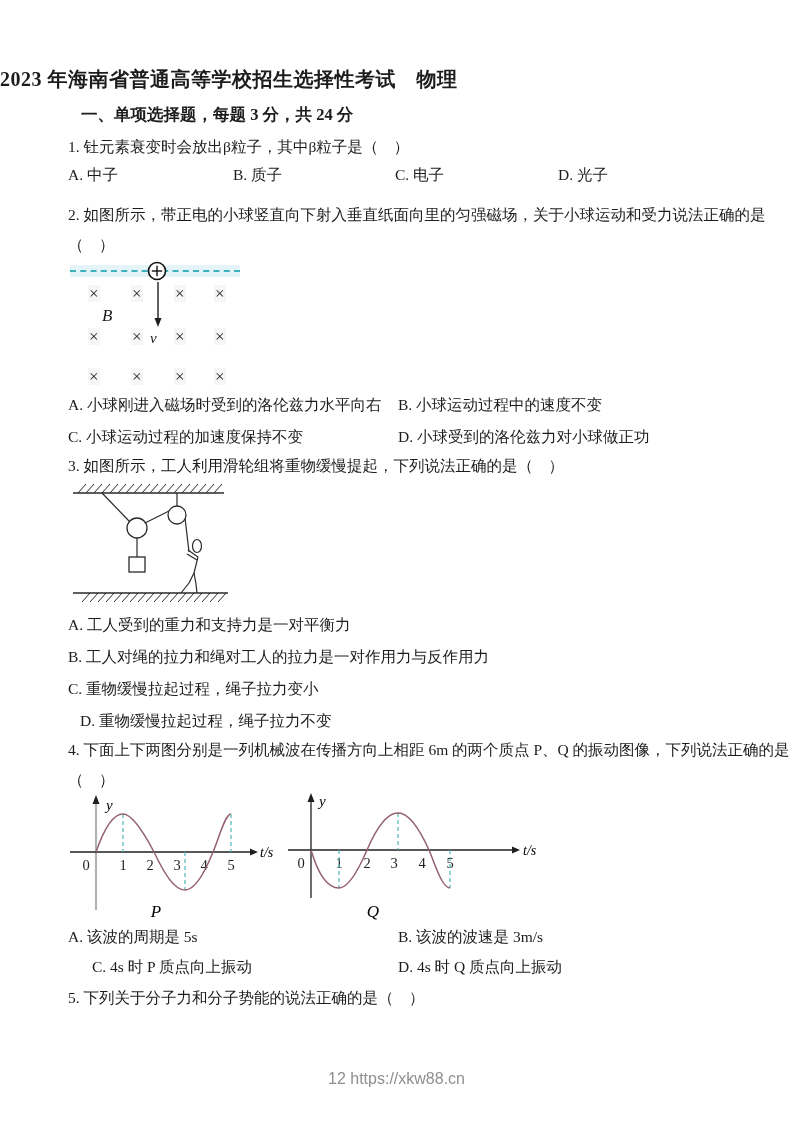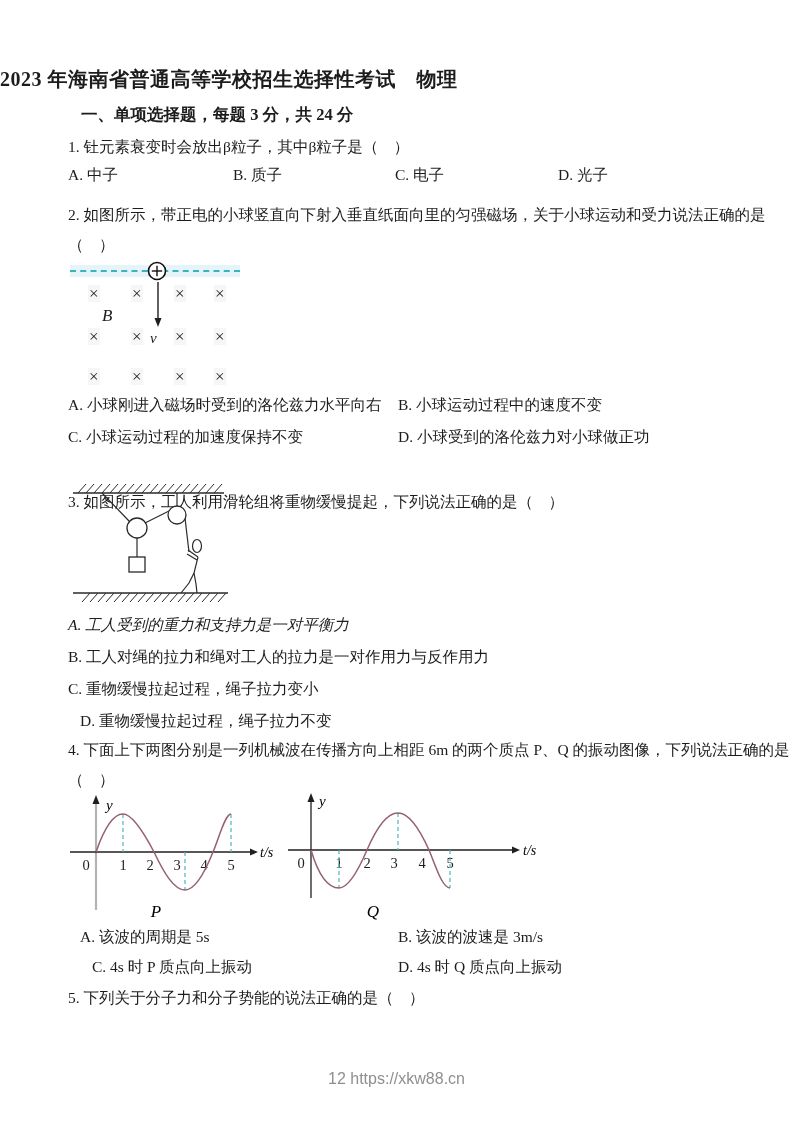--- a/index.html
+++ b/index.html
@@ -67,21 +67,21 @@
     <polygon points="2.5,36 9.5,36 6,45" fill="#1f1f1f"></polygon>
   </svg>
   <span class="abs ital" style="left:150px;top:330px;font-size:15px;">v</span>
 </div>
 
 <div class="abs opt" style="left:68px;top:395px;">A. 小球刚进入磁场时受到的洛伦兹力水平向右</div>
 <div class="abs opt" style="left:398px;top:395px;">B. 小球运动过程中的速度不变</div>
 <div class="abs opt" style="left:68px;top:427px;">C. 小球运动过程的加速度保持不变</div>
 <div class="abs opt" style="left:398px;top:427px;">D. 小球受到的洛伦兹力对小球做正功</div>
 
-<div class="abs stem" style="left:68px;top:456px;margin-top:36px;">3. 如图所示，工人利用滑轮组将重物缓慢提起，下列说法正确的是（　）</div>
+<div class="abs stem" style="left:68px;top:456px;">3. 如图所示，工人利用滑轮组将重物缓慢提起，下列说法正确的是（　）</div>
 
 <svg style="left:68px;top:480px;" width="200" height="128">
 
   <line x1="5" y1="13" x2="156" y2="13" stroke="#2a2a2a" stroke-width="1.4"></line>
   <path fill="none" stroke="#2a2a2a" stroke-width="1" d="M10,13 l8,-9 M18,13 l8,-9 M26,13 l8,-9 M34,13 l8,-9 M42,13 l8,-9 M50,13 l8,-9 M58,13 l8,-9 M66,13 l8,-9 M74,13 l8,-9 M82,13 l8,-9 M90,13 l8,-9 M98,13 l8,-9 M106,13 l8,-9 M114,13 l8,-9 M122,13 l8,-9 M130,13 l8,-9 M138,13 l8,-9 M146,13 l8,-9"></path>
 
   <line x1="5" y1="113" x2="160" y2="113" stroke="#2a2a2a" stroke-width="1.4"></line>
   <path fill="none" stroke="#2a2a2a" stroke-width="1" d="M14,122 l8,-9 M22,122 l8,-9 M30,122 l8,-9 M38,122 l8,-9 M46,122 l8,-9 M54,122 l8,-9 M62,122 l8,-9 M70,122 l8,-9 M78,122 l8,-9 M86,122 l8,-9 M94,122 l8,-9 M102,122 l8,-9 M110,122 l8,-9 M118,122 l8,-9 M126,122 l8,-9 M134,122 l8,-9 M142,122 l8,-9 M150,122 l8,-9"></path>
 
   <line x1="34" y1="13" x2="62" y2="42" stroke="#2a2a2a" stroke-width="1.2"></line>
@@ -98,21 +98,21 @@
   <g stroke="#2a2a2a" stroke-width="1.2" fill="none">
     <ellipse cx="129" cy="66" rx="4.5" ry="6.5"></ellipse>
     <line x1="120" y1="70" x2="130" y2="77"></line>
     <line x1="119" y1="74" x2="129" y2="80"></line>
     <line x1="130" y1="77" x2="126" y2="93"></line>
     <polyline points="126,93 121,103 113,113"></polyline>
     <polyline points="126,93 128,104 129,113"></polyline>
   </g>
 </svg>
 
-<div class="abs opt" style="left:68px;top:615px;font-style:italic;">A. 工人受到的重力和支持力是一对平衡力</div>
+<div class="abs opt" style="left:68px;top:615px;">A. 工人受到的重力和支持力是一对平衡力</div>
 <div class="abs opt" style="left:68px;top:647px;">B. 工人对绳的拉力和绳对工人的拉力是一对作用力与反作用力</div>
 <div class="abs opt" style="left:68px;top:679px;">C. 重物缓慢拉起过程，绳子拉力变小</div>
 <div class="abs opt" style="left:68px;top:711px;margin-left:12px;">D. 重物缓慢拉起过程，绳子拉力不变</div>
 
 <div class="abs stem" style="left:68px;top:740px;">4. 下面上下两图分别是一列机械波在传播方向上相距 6m 的两个质点 P、Q 的振动图像，下列说法正确的是</div>
 <div class="abs stem" style="left:68px;top:770px;">（　）</div>
 
 <svg style="left:62px;top:792px;" width="235" height="132">
   <line x1="34" y1="8" x2="34" y2="118" stroke="#b3b3b3" stroke-width="2.2"></line>
   <polygon points="34,3 30.5,12 37.5,12" fill="#1f1f1f"></polygon>
@@ -154,20 +154,20 @@
   </g>
   <g stroke="#4fb6ba" stroke-width="1.2" stroke-dasharray="4 3">
     <line x1="53" y1="58" x2="53" y2="96"></line>
     <line x1="112" y1="21" x2="112" y2="58"></line>
     <line x1="164" y1="58" x2="164" y2="96"></line>
   </g>
   <path d="M25,58 C33,85 43,96 53,96 C62,96 72,79 81,58 C90,37 101,21 112,21 C123,21 134,38 143,58 C149,72 156,96 164,96" fill="none" stroke="#95606f" stroke-width="1.5"></path>
   <text x="87" y="125" font-size="17" font-style="italic" text-anchor="middle">Q</text>
 </svg>
 
-<div class="abs opt" style="left:80px;top:927px;text-align:center;">A. 该波的周期是 5s</div>
+<div class="abs opt" style="left:68px;top:927px;text-align:center;">A. 该波的周期是 5s</div>
 <div class="abs opt" style="left:398px;top:927px;">B. 该波的波速是 3m/s</div>
 <div class="abs opt" style="left:68px;top:957px;margin-left:24px;">C. 4s 时 P 质点向上振动</div>
 <div class="abs opt" style="left:398px;top:957px;">D. 4s 时 Q 质点向上振动</div>
 
 <div class="abs stem" style="left:68px;top:988px;">5. 下列关于分子力和分子势能的说法正确的是（　）</div>
 
 <div class="abs footer">12 https://xkw88.cn</div>
 
 </body></html>

